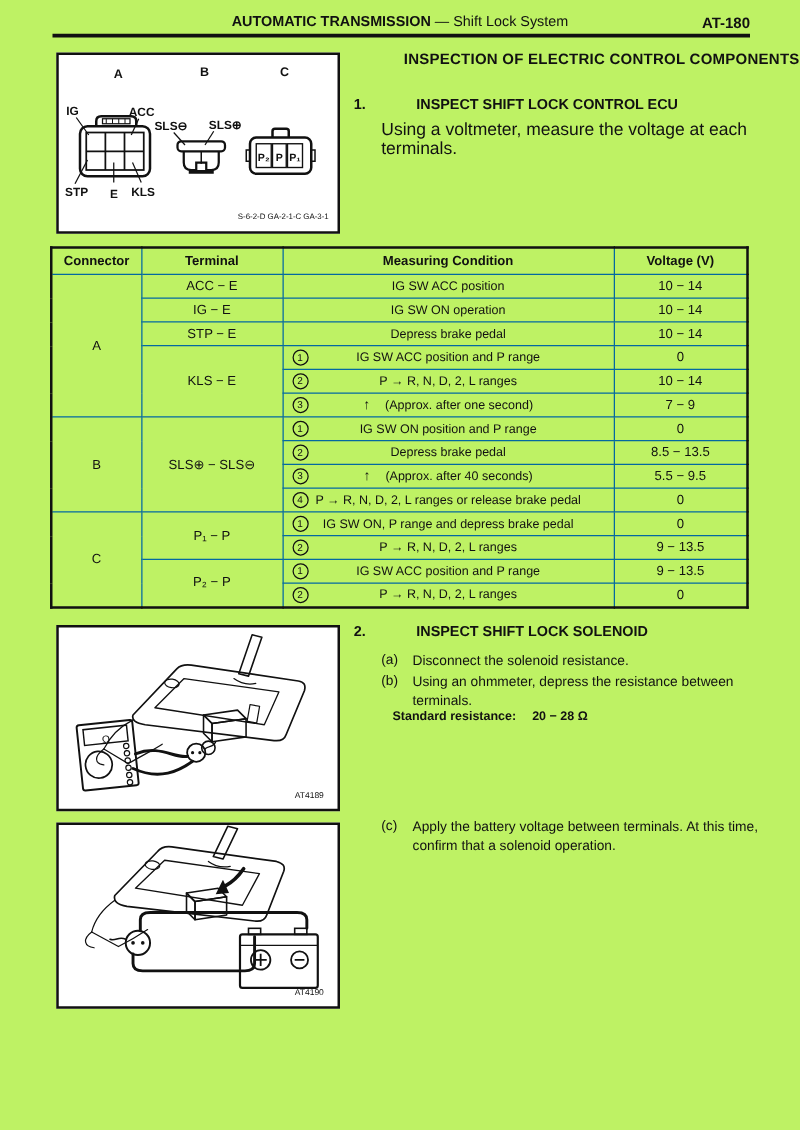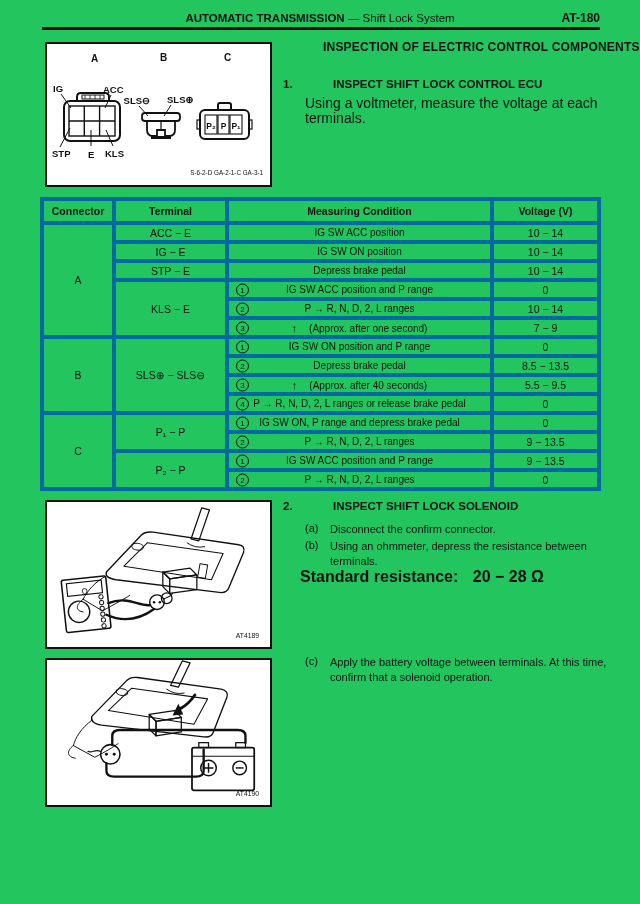--- a/index.html
+++ b/index.html
@@ -1,44 +1,44 @@
 <!DOCTYPE html>
 <html><head>
 <meta charset="utf-8">
 <style>
   html,body { margin:0; padding:0; background:#ffffff; }
   .page {
-    position:relative; width:640px; height:904px; background:#22c55e;
+    position:relative; width:640px; height:904px; background:#bef264;
     font-family:"Liberation Sans", sans-serif; color:#111; overflow:hidden;
   }
   
   .hdr-line { position:absolute; left:0; right:0; top:12px; text-align:center; font-size:11.5px; }
   .hdr-bold { font-weight:bold; }
   .hdr-page { position:absolute; right:40px; top:11px; font-weight:bold; font-size:12px; }
   .hdr-rule { position:absolute; left:42px; top:27px; width:558px; height:3px; background:#111; }
   
   .figbox { position:absolute; left:45px; width:223px; border:2px solid #111; background:#fff; }
   .figbox svg { display:block; }
   svg text { font-family:"Liberation Sans", sans-serif; fill:#111; }
   
   .title { position:absolute; left:299px; top:39px; width:320px;
            font-size:12px; font-weight:bold; line-height:17px; letter-spacing:.2px;margin-left:24px; }
   .steprow { position:absolute; display:flex; }
   .stepnum { width:22px; font-weight:bold; font-size:11.5px; }
   .stephead { font-weight:bold; font-size:11.5px;padding-left:28px; }
   .bodytext { font-size:14px; line-height:15px; }
   .itemlabel { width:25px; font-size:11px; flex:0 0 25px; }
   .itemtext { width:292px; font-size:11px; line-height:15px; }
-  .standard { position:absolute; left:300px; font-weight:bold; font-size:16px; }
+  .standard { position:absolute; left:314px; font-weight:bold; font-size:10px; }
   .standard .val { margin-left:10px; }
   
   .ecu-table { position:absolute; left:40px; top:197px; border-collapse:collapse;
                table-layout:fixed; width:557px; }
   .ecu-table th, .ecu-table td {
-    border:4px solid #0369a1; padding:0; text-align:center; vertical-align:middle;
+    border:1px solid #0369a1; padding:0; text-align:center; vertical-align:middle;
     font-size:10.5px; overflow:hidden;
   }
   .ecu-table { border:2px solid #111; }
   .ecu-table th { height:20px; font-weight:bold; }
   .ecu-table tr.data { height:19px; }
   td.cond { position:relative; font-size:10px; }
   .circ {
     position:absolute; left:7px; top:50%; transform:translateY(-50%);
     width:11px; height:11px; border:1px solid #111; border-radius:50%;
     font-size:8px; line-height:11px; text-align:center; display:block;
@@ -136,21 +136,21 @@
       <th>Voltage (V)</th>
     </tr>
     <tr class="data">
       <td rowspan="6">A</td>
       <td>ACC − E</td>
       <td class="cond"><span>IG SW ACC position</span></td>
       <td>10 − 14</td>
     </tr>
     <tr class="data">
       <td>IG − E</td>
-      <td class="cond"><span>IG SW ON position</span></td>
+      <td class="cond"><span>IG SW ON operation</span></td>
       <td>10 − 14</td>
     </tr>
     <tr class="data">
       <td>STP − E</td>
       <td class="cond"><span>Depress brake pedal</span></td>
       <td>10 − 14</td>
     </tr>
     <tr class="data">
       <td rowspan="3">KLS − E</td>
       <td class="cond"><span class="circ">1</span><span>IG SW ACC position and P range</span></td>
@@ -203,21 +203,21 @@
     </tr>
   </tbody>
     </table>
 
   <div class="steprow" style="left:283px; top:500px;">
     <div class="stepnum">2.</div>
     <div class="stephead">INSPECT SHIFT LOCK SOLENOID</div>
   </div>
   <div class="steprow" style="left:305px; top:522px;">
     <div class="itemlabel">(a)</div>
-    <div class="itemtext">Disconnect the confirm connector.</div>
+    <div class="itemtext">Disconnect the solenoid resistance.</div>
   </div>
   <div class="steprow" style="left:305px; top:539px;">
     <div class="itemlabel">(b)</div>
     <div class="itemtext">Using an ohmmeter, depress the resistance between terminals.</div>
   </div>
   <div class="standard" style="top:568px;">
     <span>Standard resistance:</span>
     <span class="val">20 − 28 Ω</span>
   </div>
   <div class="steprow" style="left:305px; top:655px;">

